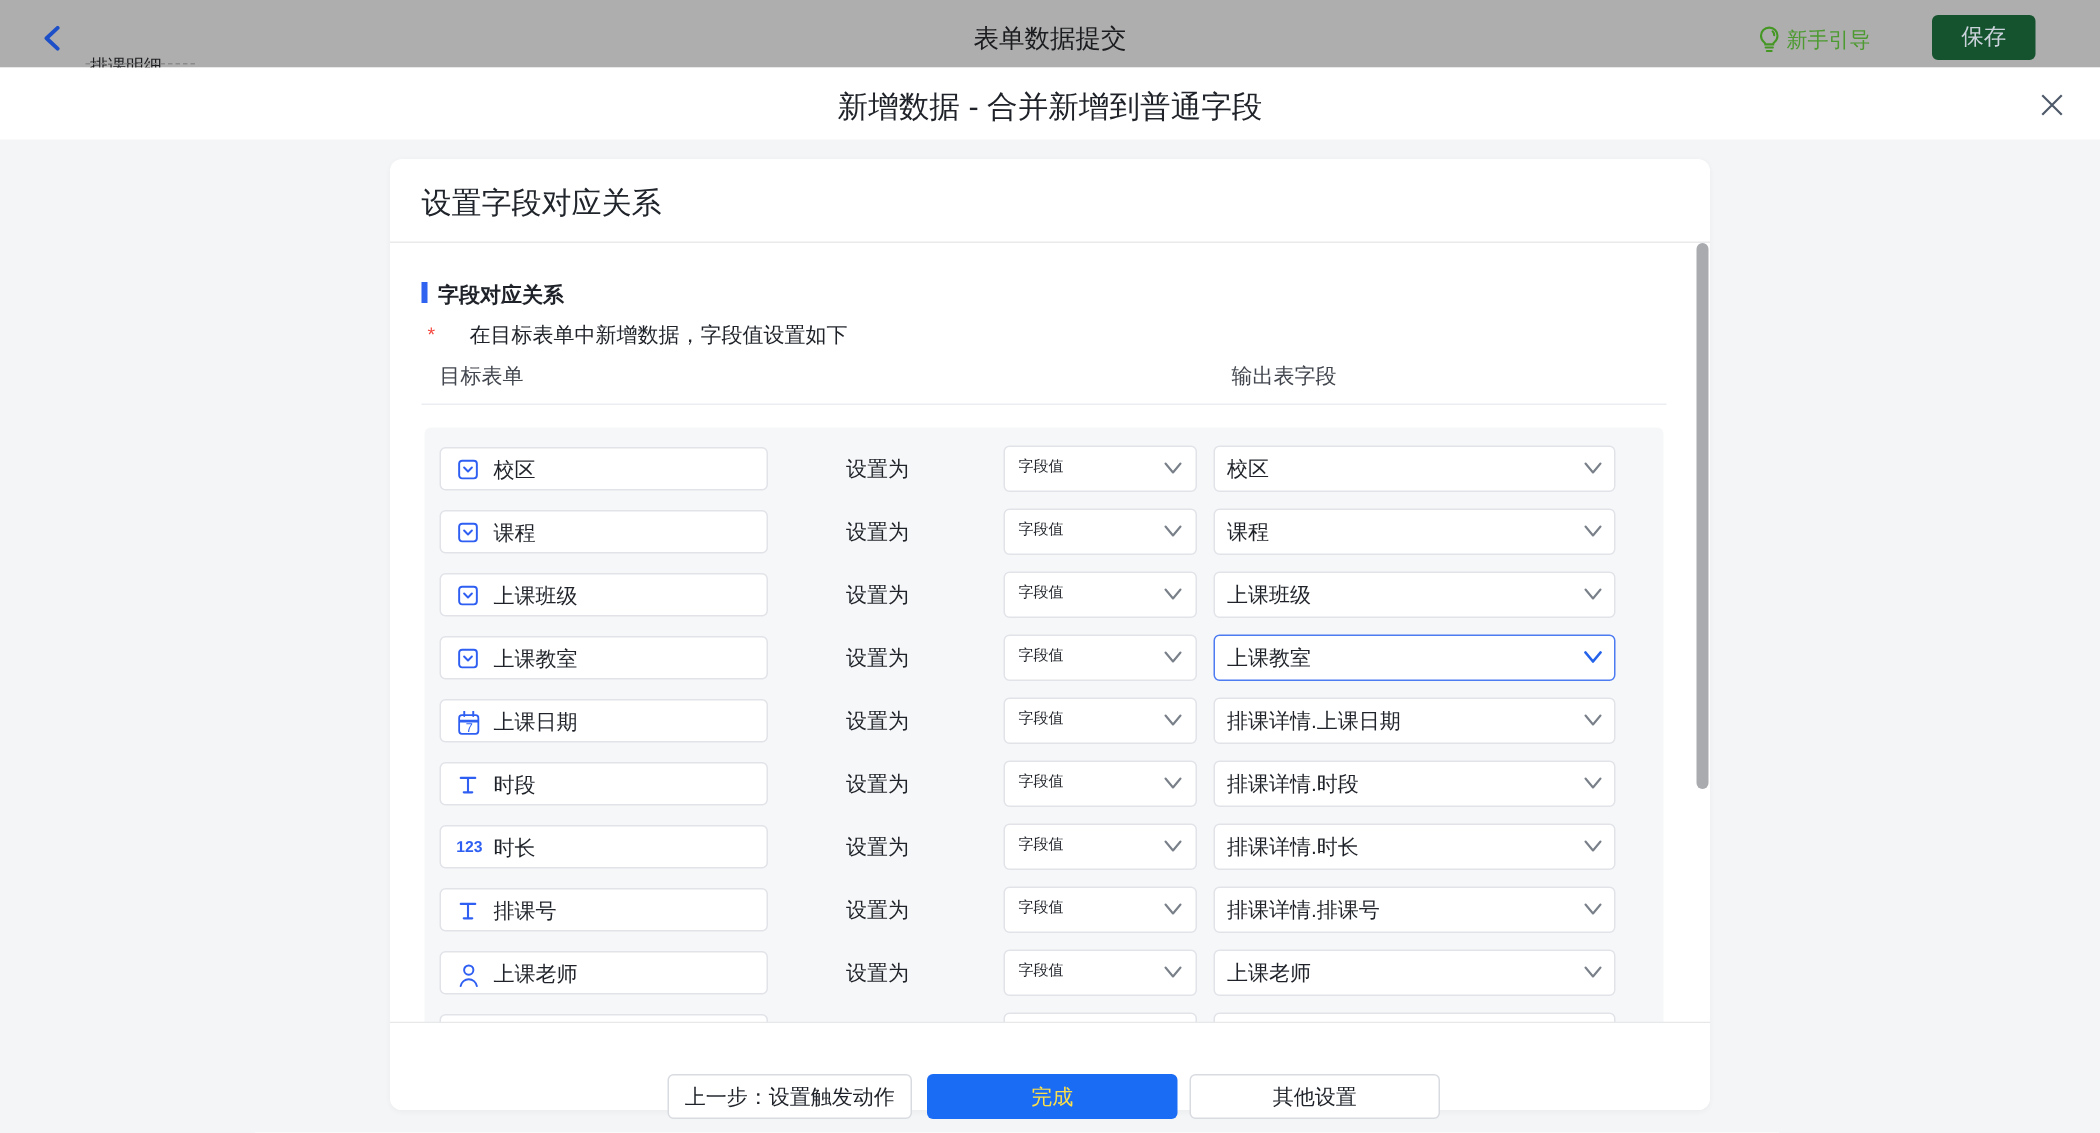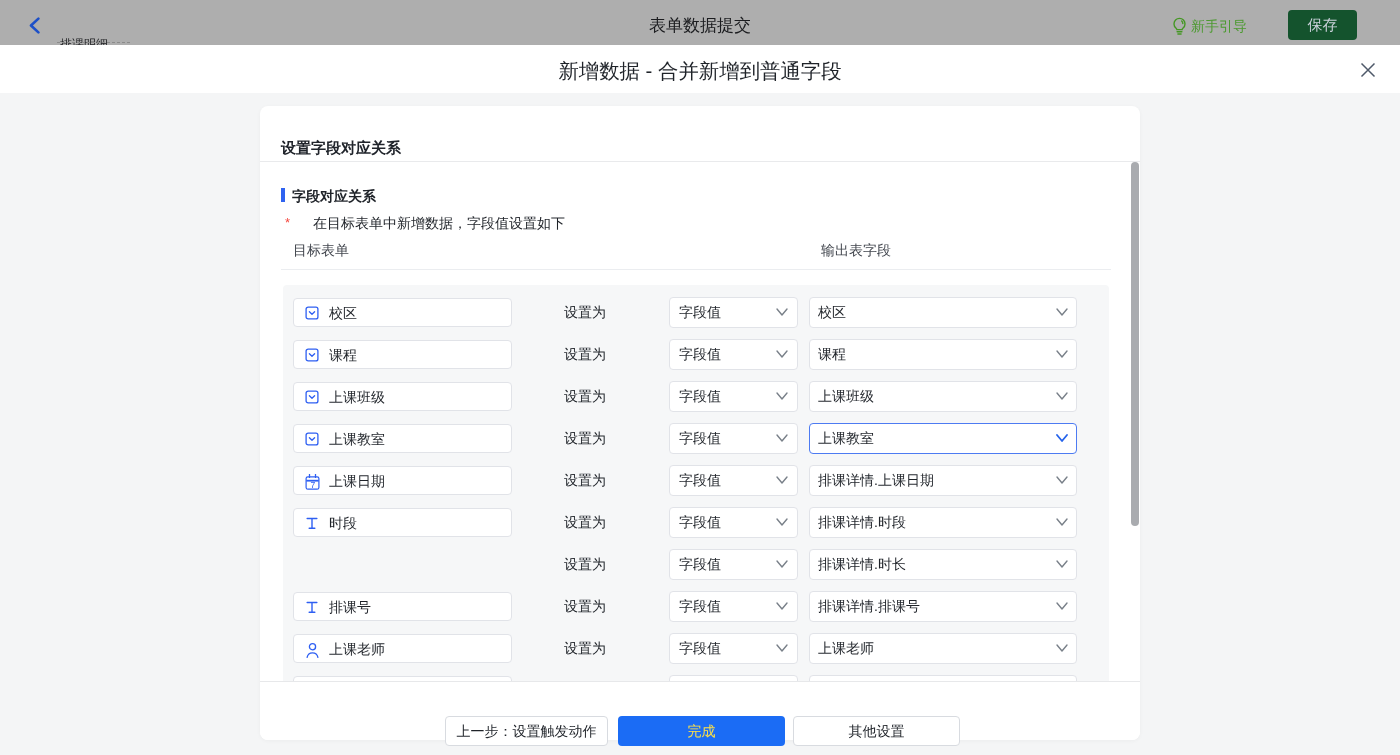--- a/index.html
+++ b/index.html
@@ -17,41 +17,41 @@
 #guidetext { left:1191px; top:18px; font-size:14px; color:#4c9a30; }
 #savebtn { left:1288px; top:10px; width:69px; height:30px; background:#14532d; border-radius:4px; color:#ccd2dc; font-size:15px; text-align:center; line-height:30px; }
 
 
 #dlghead { left:0; top:45px; width:1400px; height:48px; background:#fff; }
 #dlgtitle { left:0; top:57px; width:1400px; text-align:center; font-size:20.4px; color:#1f2329; }
 #closex { left:1360px; top:62px; }
 
 
 #card { left:260px; top:106px; width:880px; height:634px; background:#fff; border-radius:8px; box-shadow:0 1px 4px rgba(0,0,0,0.04); }
-#cardhead { left:21px; top:12px; height:55px; line-height:60px; font-size:15px; color:#20242b;font-weight:bold; }
+#cardhead { left:21px; top:0; height:55px; line-height:60px; font-size:20px; color:#20242b; }
 .divider { left:0; width:880px; border-top:1px solid #e9eaec; }
 #div1 { top:55px; }
 #bluebar { left:21px; top:82px; width:3.5px; height:14px; background:#2f63f0; }
 #sectitle { left:32px; top:82px; font-size:14px; font-weight:bold; color:#1f2329; }
 #star { left:25px; top:109px; font-size:13px; color:#f5483f; }
 #subtext { left:53px; top:109px; font-size:14px; color:#1f2329; }
 #coll { left:33px; top:135.5px; font-size:14px; color:#42464e; }
 #colr { left:561px; top:135.5px; font-size:14px; color:#42464e; }
 #div3 { top:162.5px; left:20.5px; width:830px; border-top:1px solid #ebedf0; }
 #panel { left:22.5px; top:179px; width:826.5px; height:396.5px; background:#f6f7f8; border-radius:4px 4px 0 0; }
 
 
 .row { position:absolute; left:0; top:0; width:826.5px; height:29px; }
 .fbox { position:absolute; left:10px; top:0; width:219px; height:29px; background:#fff; border:1px solid #e1e3e8; border-radius:4px; }
 .ficon { position:absolute; left:11.5px; top:7.5px; width:14px; height:14px; }
 .flabel { position:absolute; left:35.5px; top:6px; font-size:14px; color:#1f2329; }
 .setwei { position:absolute; left:250.5px; top:6px; width:104px; text-align:center; font-size:14px; color:#1f2329; }
 .sel1 { position:absolute; left:386px; top:-0.5px; width:129px; height:30.5px; background:#fff; border:1px solid #e1e3e8; border-radius:4px; }
 .sel2 { position:absolute; left:526.5px; top:-0.5px; width:268px; height:30.5px; background:#fff; border:1px solid #e1e3e8; border-radius:4px; }
-.sel1 .stext { position:absolute; left:9.5px; top:6px; font-size:14px; color:#1f2329; }
+.sel1 .stext { position:absolute; left:9.5px; top:6px; font-size:10px; color:#1f2329; }
 .sel2 .stext { position:absolute; left:8px; top:6px; font-size:14px; color:#1f2329; }
 .chev { position:absolute; top:10px; width:12px; height:9px; }
 .sel1 .chev { left:106.5px; }
 .sel2 .chev { left:246px; }
 .focus { border-color:#4d7bf2 !important; }
 
 
 #footer { left:0; top:575px; width:880px; height:59px; background:#fff; border-top:1px solid #e7e8ea; border-radius:0 0 8px 8px; }
 .fbtn { position:absolute; top:13.5px; height:30px; border:1px solid #d8dbe0; border-radius:4px; background:#fff; font-size:14px; color:#1f2329; text-align:center; line-height:28px;margin-top:20px; }
 #fb1 { left:185px; width:163px; }
@@ -225,20 +225,26 @@
           </svg>
         </div>
         <div class="sel2">
           <div class="stext">排课详情.时段</div>
           <svg class="chev" width="12" height="9" viewBox="0 0 12 9">
             <path d="M1 1 L6 7 L11 1" fill="none" stroke="#798089" stroke-width="1.4" stroke-linecap="round" stroke-linejoin="round"></path>
           </svg>
         </div>
       </div>
       <div class="row" style="top:264.5px">
+        <div class="fbox">
+          <div class="ficon">
+            <div style="position:absolute;left:-2px;top:1px;width:20px;text-align:center;font-size:10.5px;font-weight:bold;color:#2e5ff2">123</div>
+          </div>
+          <div class="flabel">时长</div>
+        </div>
         <div class="setwei">设置为</div>
         <div class="sel1">
           <div class="stext">字段值</div>
           <svg class="chev" width="12" height="9" viewBox="0 0 12 9">
             <path d="M1 1 L6 7 L11 1" fill="none" stroke="#798089" stroke-width="1.4" stroke-linecap="round" stroke-linejoin="round"></path>
           </svg>
         </div>
         <div class="sel2">
           <div class="stext">排课详情.时长</div>
           <svg class="chev" width="12" height="9" viewBox="0 0 12 9">

